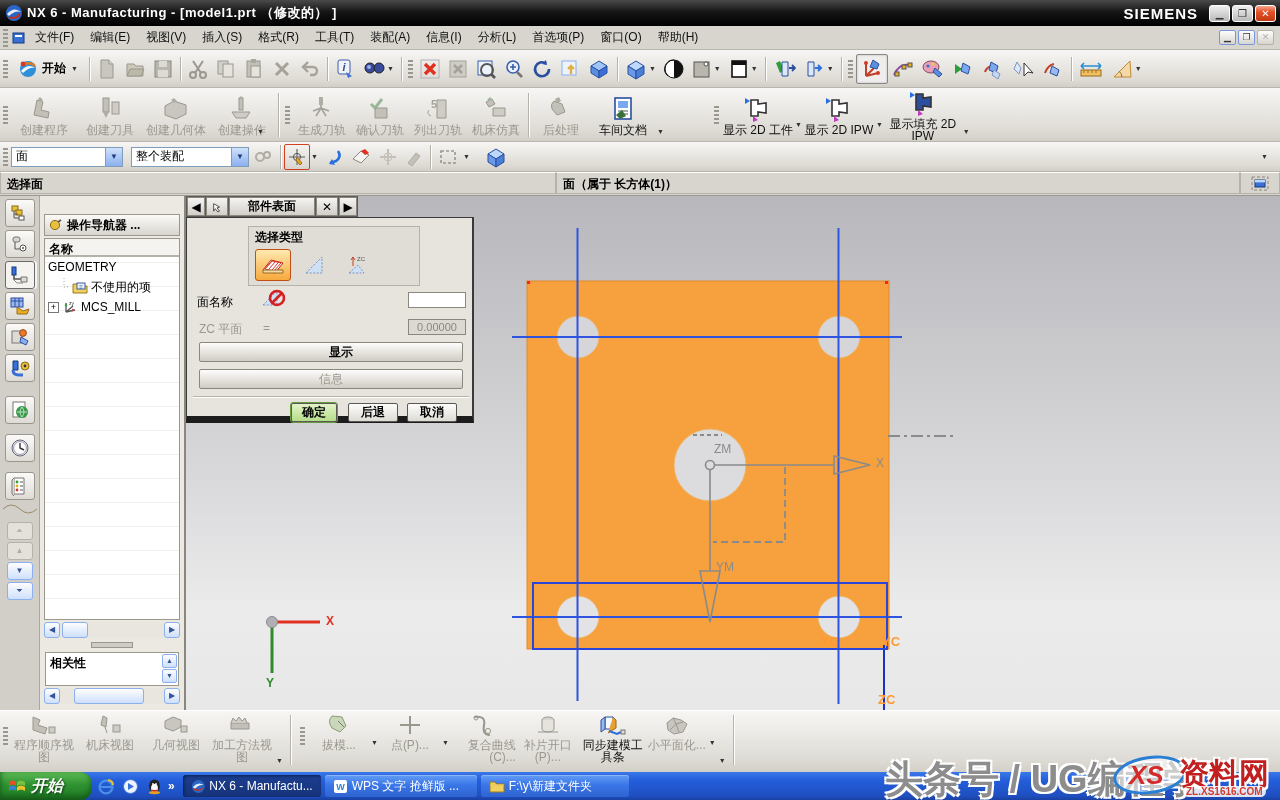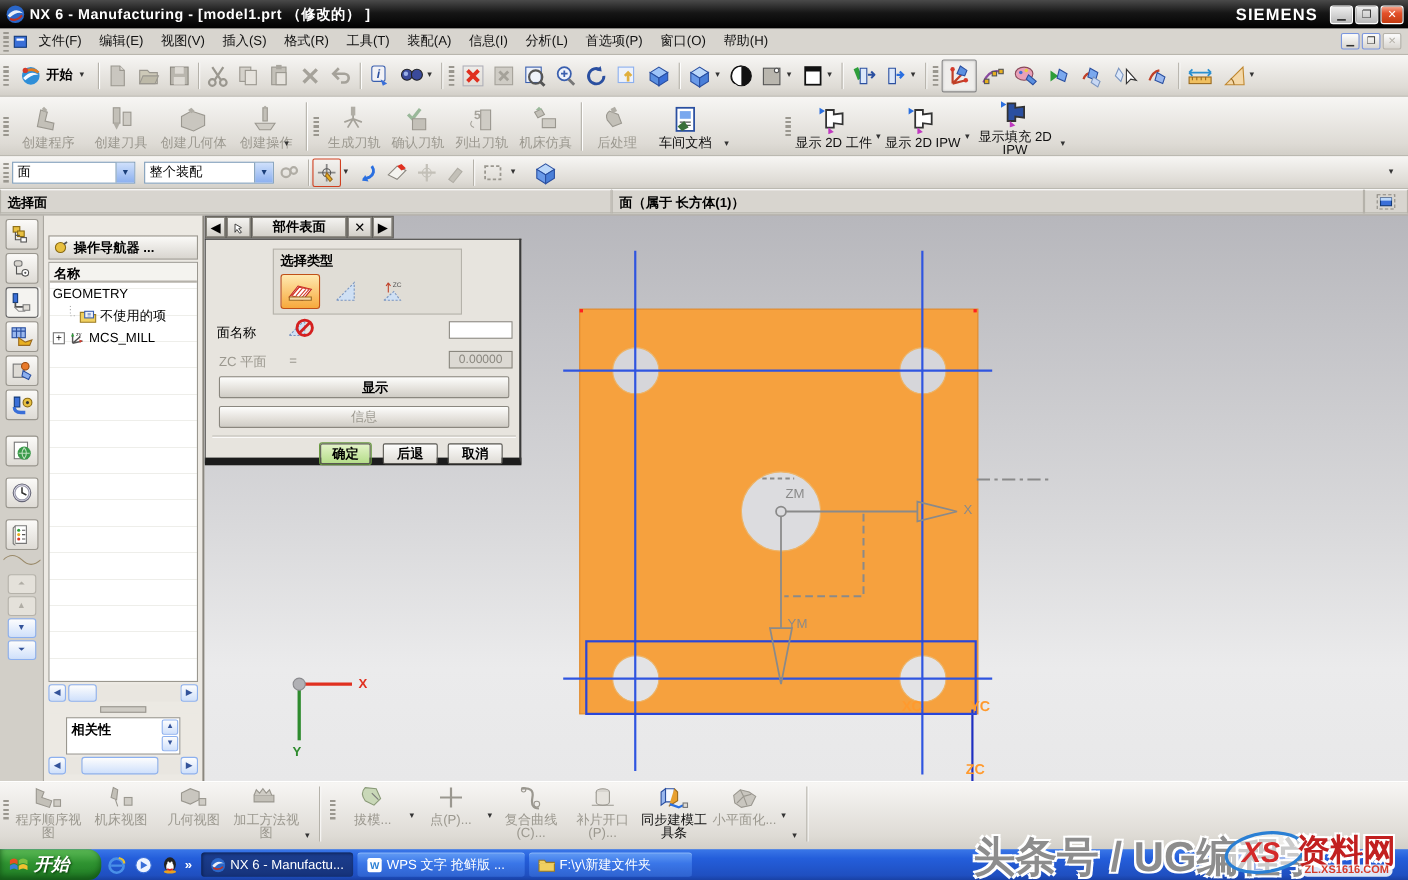--- a/index.html
+++ b/index.html
@@ -81,21 +81,21 @@
   .treehdr { height:18px; border-bottom:2px solid #b5b2aa; background:#f4f3ef; font-weight:bold; padding:2px 4px;}
   .trow { height:20px; display:flex; align-items:center; gap:3px; padding-left:3px; white-space:nowrap; }
   .plusbox { width:11px; height:11px; border:1px solid #777; background:#fff; font-size:9px; line-height:9px; text-align:center; }
   .hscroll { margin:2px 4px 0 4px; height:16px; display:flex; }
   .hs-btn { width:16px; height:16px; border:1px solid #8cb0ef; border-radius:3px; background:linear-gradient(#fdfdfd,#cfe0fb);
     color:#33539a; font-size:8px; text-align:center; line-height:14px;}
   .hs-track { flex:1; background:#e9e6e0; position:relative; }
   .hs-thumb { position:absolute; top:0; height:16px; border:1px solid #8cb0ef; border-radius:3px; background:linear-gradient(#fdfdfd,#cfe0fb);}
   .splitter { height:8px; margin:3px 4px; background:#ece9e3; display:flex; align-items:center; justify-content:center; }
   .splitter::before { content:""; width:40px; height:4px; background:#cfccc5; border:1px solid #9a978f; }
-  #deps { margin:0 20px; height:34px; background:#fff; border:1px solid #9a978f; font-weight:bold; padding:2px 4px; position:relative;}
+  #deps { margin:0 5px; height:34px; background:#fff; border:1px solid #9a978f; font-weight:bold; padding:2px 4px; position:relative;}
   .vbtns { position:absolute; right:1px; top:1px; }
   .vbtn { width:15px; height:14px; border:1px solid #8cb0ef; border-radius:2px; background:linear-gradient(#fdfdfd,#cfe0fb);
     color:#33539a; font-size:7px; text-align:center; line-height:12px; margin-bottom:1px;}
 
   
   #viewport { left:186px; top:0; width:1094px; height:514px;
     background:linear-gradient(#b7b7bc, #d9d9db 55%, #ebebec 80%, #e8e8e9); overflow:hidden; }
   .vlabel { position:absolute; color:#8a8a8a; font-size:12px; }
   .vlabel.orange { color:#ff9a2e; font-weight:bold; font-size:13px; }
   .vlabel.red { color:#e03020; font-weight:bold; }
@@ -928,21 +928,21 @@
       <span class="lbl">拔模...</span>
       </div>
     <span class="caret" style="margin-top:28px;">▼</span>
     <div class="bigbtn dis" style="width:62px;">
       <svg width="30" height="24" viewBox="0 0 30 24">
           <path d="M15 3v18M5 12h20" stroke="#9a978f" stroke-width="2"></path>
         </svg>
       <span class="lbl">点(P)...</span>
       </div>
     <span class="caret" style="margin-top:28px;">▼</span>
-    <div class="bigbtn dis" style="width:66px;">
+    <div class="bigbtn dis" style="width:66px;text-align:right;">
       <svg width="30" height="24" viewBox="0 0 30 24">
           <path d="M6 4q12-2 10 8t6 10" fill="none" stroke="#9a978f" stroke-width="2"></path>
           <circle cx="8" cy="5" r="2" fill="none" stroke="#9a978f"></circle>
           <circle cx="20" cy="18" r="2.6" fill="none" stroke="#9a978f"></circle>
         </svg>
       <span class="lbl">复合曲线(C)...</span>
       </div>
     <div class="bigbtn dis" style="width:64px;">
       <svg width="30" height="24" viewBox="0 0 30 24">
           <ellipse cx="15" cy="7" rx="6" ry="3" fill="#d8d5cf" stroke="#9a978f"></ellipse>

